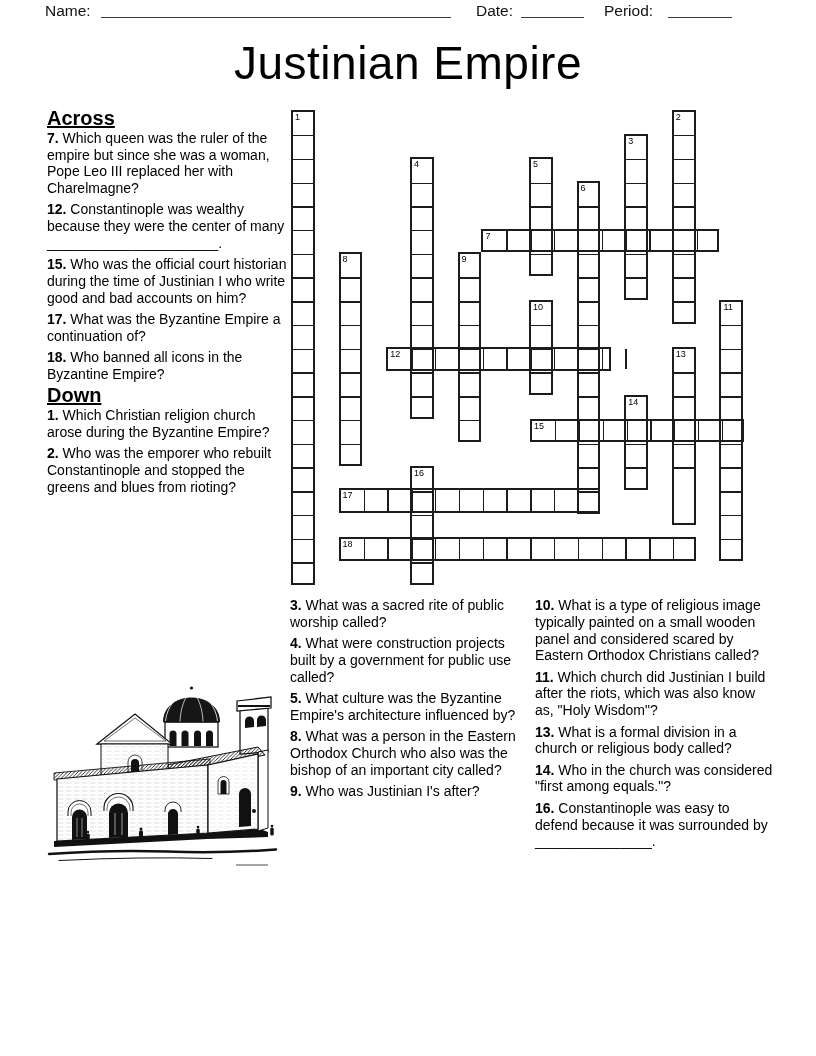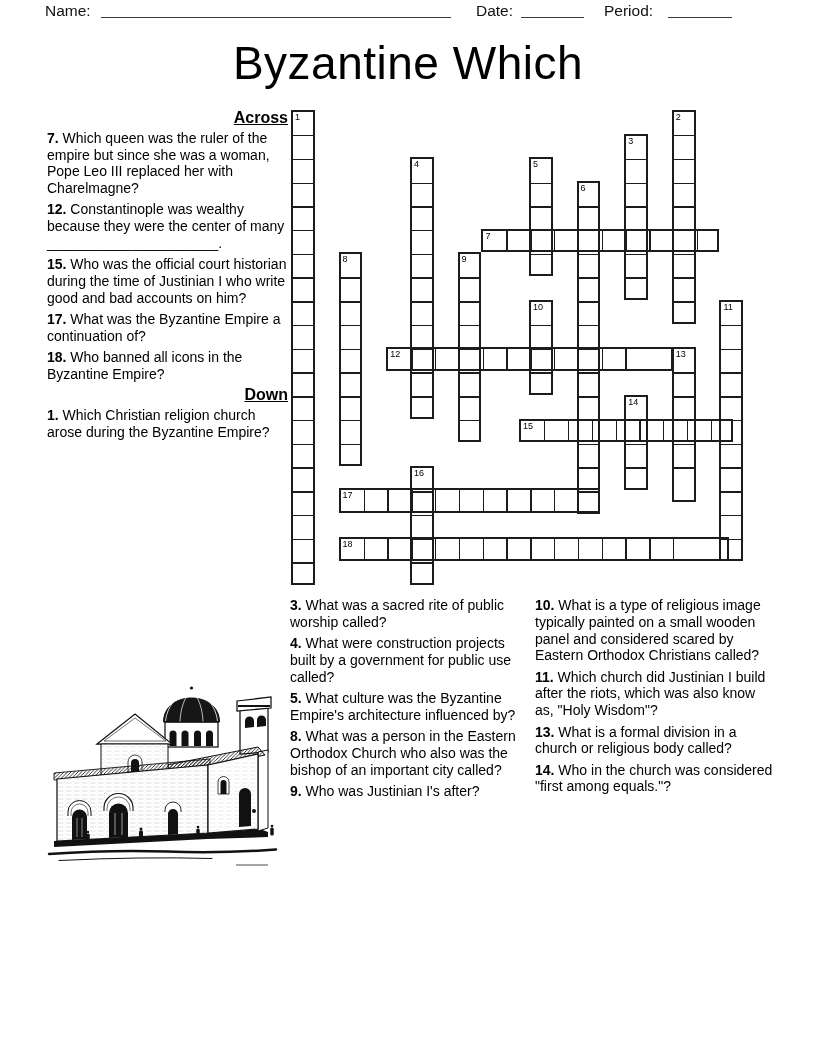--- a/index.html
+++ b/index.html
@@ -12,21 +12,21 @@
   #date-label{left:476px;} #date-line{left:521px;width:63px;}
   #period-label{left:604px;} #period-line{left:668px;width:64px;}
   
   .title{position:absolute;top:36px;left:0;width:816px;text-align:center;
          font-size:46px;font-weight:500;letter-spacing:0.5px;color:#000;}
   
   .clue-col{position:absolute;font-size:14px;line-height:16.8px;color:#000;}
   #clues-left{left:47px;top:110px;width:241px;}
   #clues-b1{left:290px;top:597px;width:244px;}
   #clues-b2{left:535px;top:597px;width:238px;}
-  .clue-heading{font-weight:bold;text-decoration:underline;font-size:16px;margin:0 0 3px 0;text-align:right;}
+  .clue-heading{font-weight:bold;text-decoration:underline;font-size:20px;margin:0 0 3px 0;}
   .clue{margin:0 0 4.5px 0;}
   .cnum{font-weight:bold;}
   
   #grid{position:absolute;left:291px;top:110px;width:453px;height:475px;}
   .word{position:absolute;border:2px solid #1c1c1c;box-sizing:border-box;background:transparent;}
   .sep{position:absolute;background:#1c1c1c;}
   .sep.v{top:0;width:1.4px;height:100%;}
   .sep.h{left:0;height:1.4px;width:100%;}
   .num{position:absolute;top:0;left:2px;font-size:9px;line-height:10px;color:#000;}
   
@@ -37,34 +37,35 @@
 
 <div class="page">
 
   <span class="hdr-label" id="name-label">Name:</span>
   <span class="write-line" id="name-line"></span>
   <span class="hdr-label" id="date-label">Date:</span>
   <span class="write-line" id="date-line"></span>
   <span class="hdr-label" id="period-label">Period:</span>
   <span class="write-line" id="period-line"></span>
 
-  <div class="title">Byzantine Which</div>
+  <div class="title">Justinian Empire</div>
 
   <div class="clue-col" id="clues-left">
     <p class="clue-heading">Across</p>
     <div>
         <p class="clue"><span class="cnum">7.</span><span> Which queen was the ruler of the empire but since she was a woman, Pope Leo III replaced her with Charelmagne?</span></p>
         <p class="clue"><span class="cnum">12.</span><span> Constantinople was wealthy because they were the center of many ______________________.</span></p>
         <p class="clue"><span class="cnum">15.</span><span> Who was the official court historian during the time of Justinian I who write good and bad accounts on him?</span></p>
         <p class="clue"><span class="cnum">17.</span><span> What was the Byzantine Empire a continuation of?</span></p>
         <p class="clue"><span class="cnum">18.</span><span> Who banned all icons in the Byzantine Empire?</span></p>
       </div>
     <p class="clue-heading">Down</p>
     <div>
         <p class="clue"><span class="cnum">1.</span><span> Which Christian religion church arose during the Byzantine Empire?</span></p>
+        <p class="clue"><span class="cnum">2.</span><span> Who was the emporer who rebuilt Constantinople and stopped the greens and blues from rioting?</span></p>
       </div>
   </div>
 
   <div id="grid">
       <div class="word" style="left: 0px; top: 0px; width: 23.8px; height: 474.8px;">
         <div class="sep h" style="top: 23.04px;"></div>
         <div class="sep h" style="top: 46.78px;"></div>
         <div class="sep h" style="top: 70.52px;"></div>
         <div class="sep h" style="top: 94.26px;"></div>
         <div class="sep h" style="top: 118px;"></div>
@@ -185,48 +186,48 @@
         <div class="sep h" style="top: 70.52px;"></div>
         <div class="sep h" style="top: 94.26px;"></div>
         <div class="sep h" style="top: 118px;"></div>
         <div class="sep h" style="top: 141.74px;"></div>
         <div class="sep h" style="top: 165.48px;"></div>
         <div class="sep h" style="top: 189.22px;"></div>
         <div class="sep h" style="top: 212.96px;"></div>
         <div class="sep h" style="top: 236.7px;"></div>
         <div class="num">11</div>
       </div>
-      <div class="word" style="left: 95.2px; top: 237.4px; width: 287px; height: 23.74px; text-align: right;">
+      <div class="word" style="left: 95.2px; top: 237.4px; width: 225px; height: 23.74px; text-align: right;">
         <div class="sep v" style="left: 23.1px;"></div>
         <div class="sep v" style="left: 46.9px;"></div>
         <div class="sep v" style="left: 70.7px;"></div>
         <div class="sep v" style="left: 94.5px;"></div>
         <div class="sep v" style="left: 118.3px;"></div>
         <div class="sep v" style="left: 142.1px;"></div>
         <div class="sep v" style="left: 165.9px;"></div>
         <div class="sep v" style="left: 189.7px;"></div>
         <div class="sep v" style="left: 213.5px;"></div>
         <div class="sep v" style="left: 237.3px;"></div>
         <div class="num">12</div>
       </div>
-      <div class="word" style="left: 380.8px; top: 237.4px; width: 23.8px; height: 155px;">
+      <div class="word" style="left: 380.8px; top: 237.4px; width: 23.8px; height: 178px;">
         <div class="sep h" style="top: 23.04px;"></div>
         <div class="sep h" style="top: 46.78px;"></div>
         <div class="sep h" style="top: 70.52px;"></div>
         <div class="sep h" style="top: 94.26px;"></div>
         <div class="sep h" style="top: 118px;"></div>
         <div class="num">13</div>
       </div>
       <div class="word" style="left: 333.2px; top: 284.88px; width: 23.8px; height: 94.96px;">
         <div class="sep h" style="top: 23.04px;"></div>
         <div class="sep h" style="top: 46.78px;"></div>
         <div class="sep h" style="top: 70.52px;"></div>
         <div class="num">14</div>
       </div>
-      <div class="word" style="left: 228px; top: 308.62px; width: 214.2px; height: 23.74px;">
+      <div class="word" style="left: 239px; top: 308.62px; width: 214.2px; height: 23.74px;">
         <div class="sep v" style="left: 23.1px;"></div>
         <div class="sep v" style="left: 46.9px;"></div>
         <div class="sep v" style="left: 70.7px;"></div>
         <div class="sep v" style="left: 94.5px;"></div>
         <div class="sep v" style="left: 118.3px;"></div>
         <div class="sep v" style="left: 142.1px;"></div>
         <div class="sep v" style="left: 165.9px;"></div>
         <div class="sep v" style="left: 189.7px;"></div>
         <div class="num">15</div>
       </div>
@@ -243,21 +244,21 @@
         <div class="sep v" style="left: 70.7px;"></div>
         <div class="sep v" style="left: 94.5px;"></div>
         <div class="sep v" style="left: 118.3px;"></div>
         <div class="sep v" style="left: 142.1px;"></div>
         <div class="sep v" style="left: 165.9px;"></div>
         <div class="sep v" style="left: 189.7px;"></div>
         <div class="sep v" style="left: 213.5px;"></div>
         <div class="sep v" style="left: 237.3px;"></div>
         <div class="num">17</div>
       </div>
-      <div class="word" style="left: 47.6px; top: 427.32px; width: 390px; height: 23.74px;">
+      <div class="word" style="left: 47.6px; top: 427.32px; width: 357px; height: 23.74px;">
         <div class="sep v" style="left: 23.1px;"></div>
         <div class="sep v" style="left: 46.9px;"></div>
         <div class="sep v" style="left: 70.7px;"></div>
         <div class="sep v" style="left: 94.5px;"></div>
         <div class="sep v" style="left: 118.3px;"></div>
         <div class="sep v" style="left: 142.1px;"></div>
         <div class="sep v" style="left: 165.9px;"></div>
         <div class="sep v" style="left: 189.7px;"></div>
         <div class="sep v" style="left: 213.5px;"></div>
         <div class="sep v" style="left: 237.3px;"></div>
@@ -277,20 +278,21 @@
         <p class="clue"><span class="cnum">8.</span><span> What was a person in the Eastern Orthodox Church who also was the bishop of an important city called?</span></p>
         <p class="clue"><span class="cnum">9.</span><span> Who was Justinian I's after?</span></p>
       </div>
   </div>
   <div class="clue-col" id="clues-b2">
     <div>
         <p class="clue"><span class="cnum">10.</span><span> What is a type of religious image typically painted on a small wooden panel and considered scared by Eastern Orthodox Christians called?</span></p>
         <p class="clue"><span class="cnum">11.</span><span> Which church did Justinian I build after the riots, which was also know as, "Holy Wisdom"?</span></p>
         <p class="clue"><span class="cnum">13.</span><span> What is a formal division in a church or religious body called?</span></p>
         <p class="clue"><span class="cnum">14.</span><span> Who in the church was considered "first among equals."?</span></p>
+        <p class="clue"><span class="cnum">16.</span><span> Constantinople was easy to defend because it was surrounded by _______________.</span></p>
       </div>
   </div>
 
   <svg id="church" viewBox="0 0 480 420" xmlns="http://www.w3.org/2000/svg">
     <defs>
       <pattern id="hatchA" width="7" height="7" patternUnits="userSpaceOnUse">
         <path d="M0,7 L7,0" stroke="#141414" stroke-width="1.7"></path>
       </pattern>
       <pattern id="stone" width="16" height="8" patternUnits="userSpaceOnUse">
         <path d="M0,4 H11" stroke="#555" stroke-width="0.7"></path>

